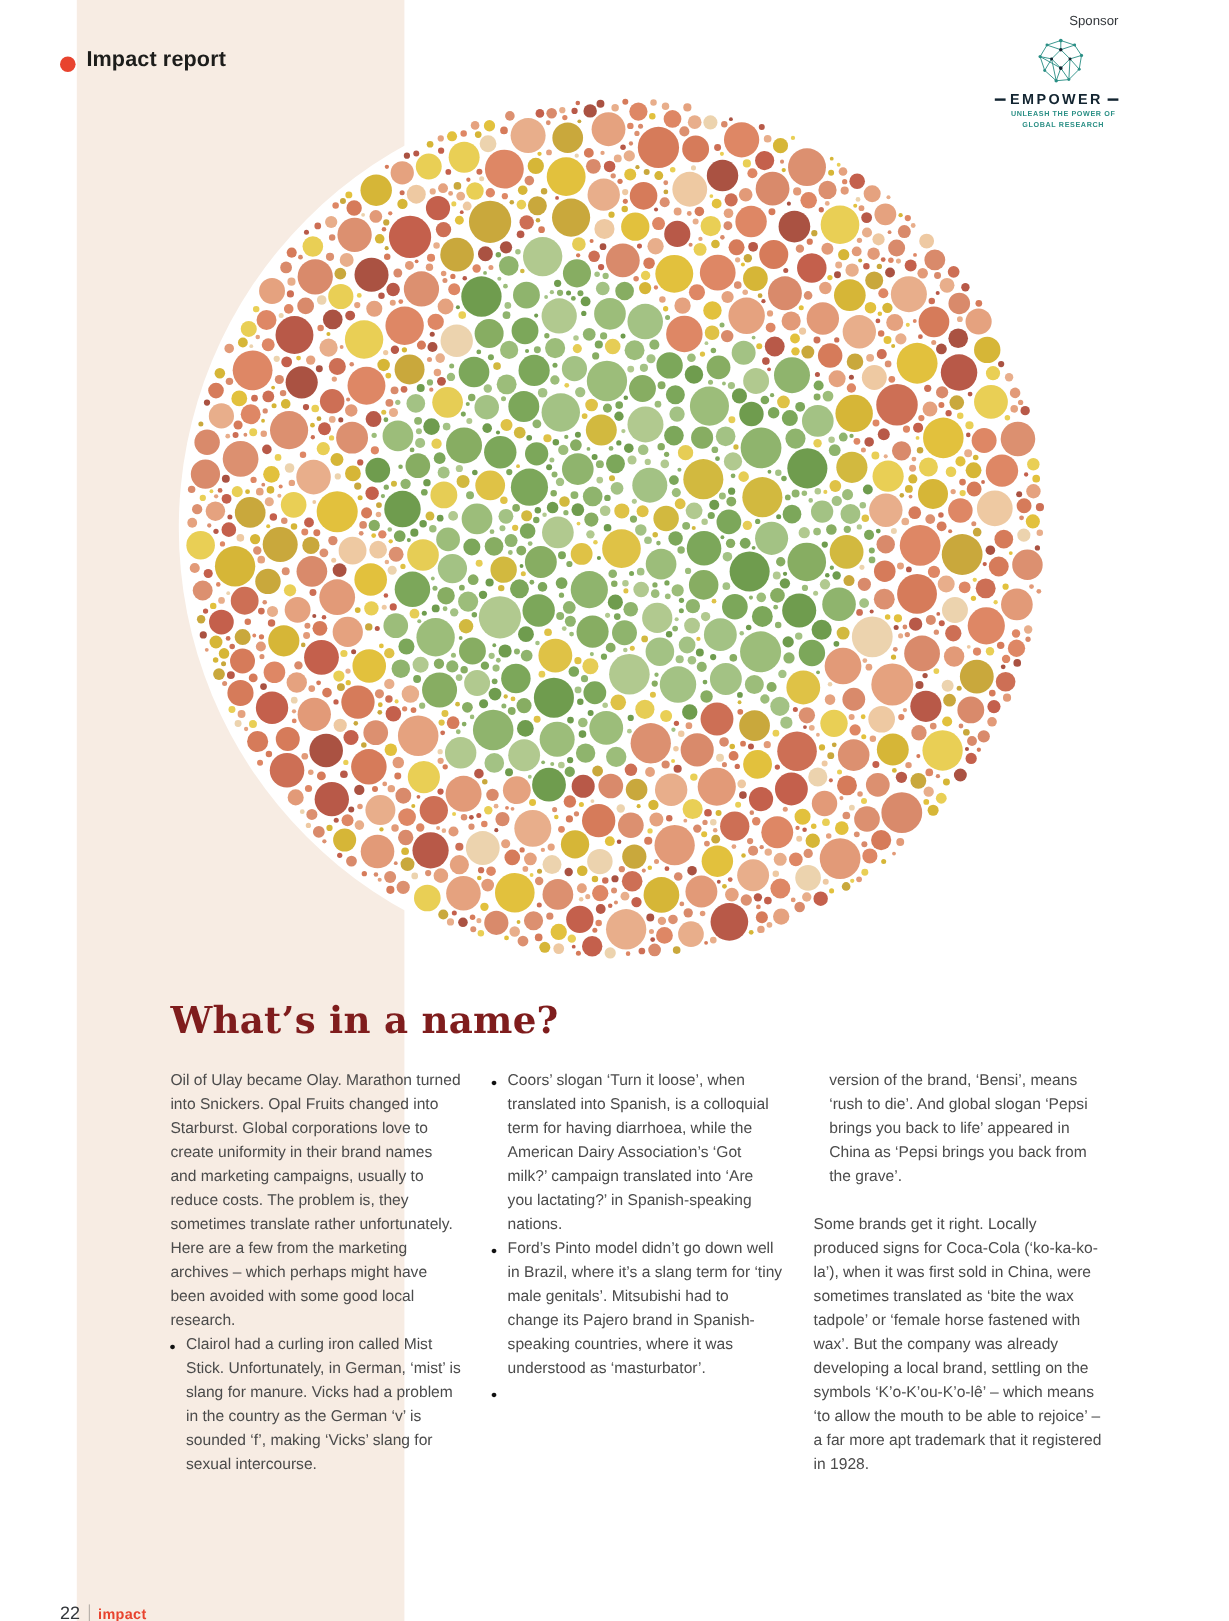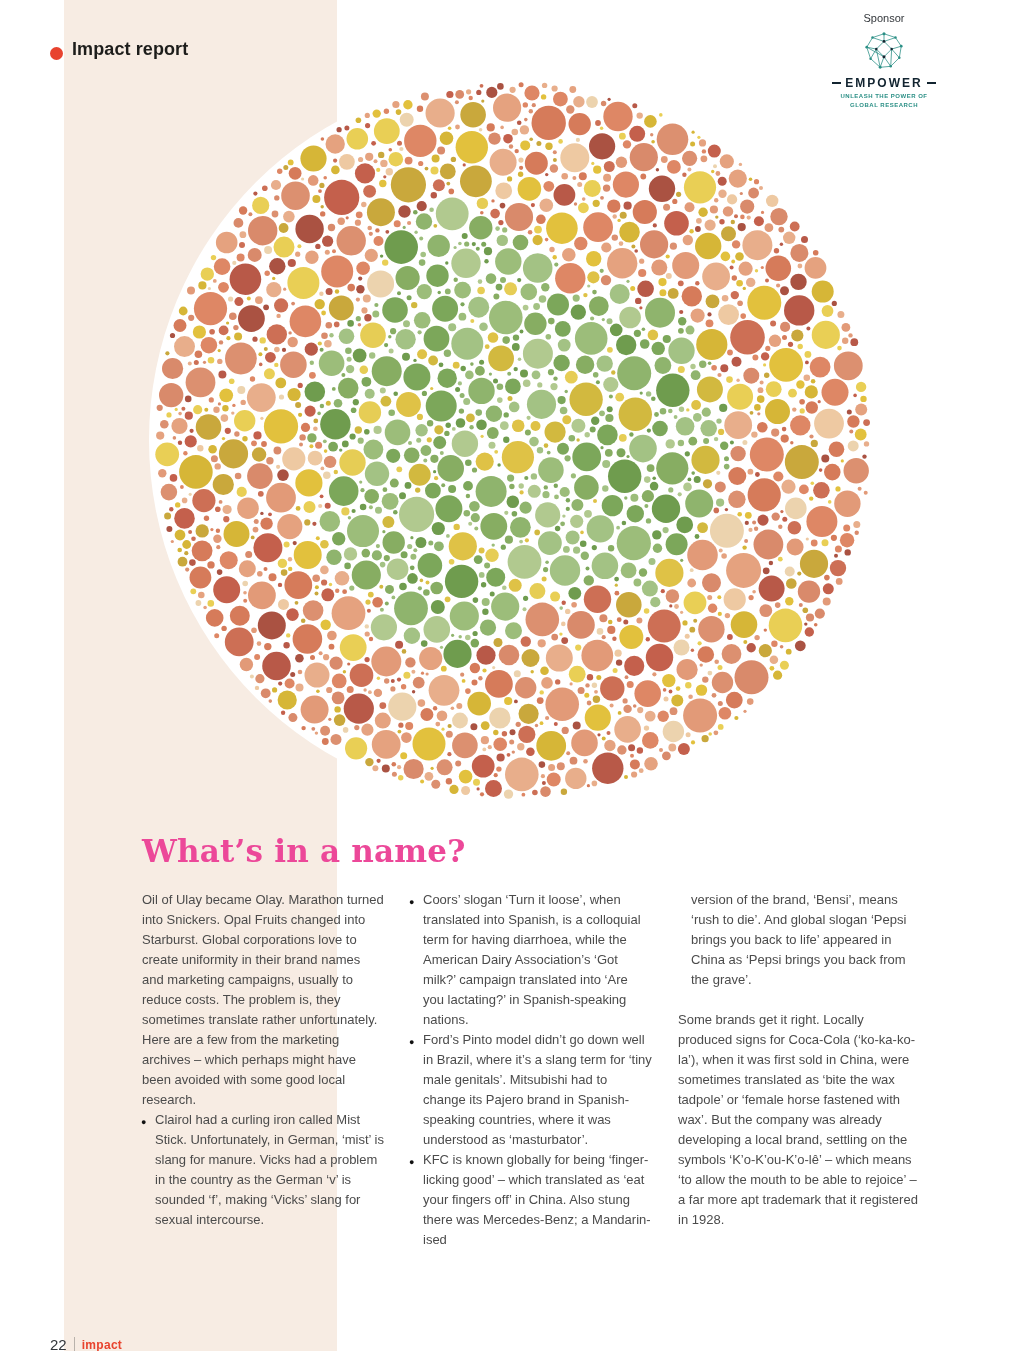--- a/index.html
+++ b/index.html
@@ -5,32 +5,32 @@
   html,body{margin:0;padding:0;background:#ffffff;}
   body{width:1024px;height:1351px;font-family:"Liberation Sans",sans-serif;}
   .page{position:relative;width:1024px;height:1351px;background:#ffffff;overflow:hidden;}
 
   .band{position:absolute;left:64px;top:0;width:273px;height:1351px;background:#f7ece3;}
 
   .report-header{position:absolute;left:50px;top:39px;display:flex;align-items:flex-end;gap:9px;z-index:3;}
   .report-dot{width:13px;height:13px;border-radius:50%;background:#e8432e;display:inline-block;}
   .report-title{font-size:18px;font-weight:700;color:#1d1d1b;letter-spacing:.1px;}
 
-  .sponsor{position:absolute;left:836px;top:12px;width:96px;text-align:center;z-index:3;display:flex;flex-direction:column;align-items:center;}
+  .sponsor{position:absolute;left:836px;top:12px;width:96px;text-align:center;z-index:3;display:flex;flex-direction:column;align-items:flex-end;}
   .sponsor-label{font-size:11px;color:#33373b;margin-bottom:4px;}
   .sponsor-icon{width:46px;height:46px;display:block;margin:0 auto 2px auto;}
   .wordmark-row{display:flex;align-items:center;gap:4px;justify-content:center;}
   .wm-line{display:inline-block;width:9px;height:2px;background:#122430;}
   .sponsor-brand{font-size:12px;font-weight:700;letter-spacing:2px;color:#122430;}
   .sponsor-tagline{font-size:6px;line-height:1.45;letter-spacing:.5px;color:#2a8f85;width:92px;margin-top:2px;font-weight:700;}
 
   .plate{position:absolute;left:148px;top:75px;width:730px;height:730px;z-index:2;}
 
   .article{position:absolute;left:142px;top:833px;width:778px;z-index:3;}
-  .headline{font-family:"DejaVu Serif","Liberation Serif",serif;font-weight:700;font-size:31px;color:#ec4899;margin:0 0 21px 0;letter-spacing:.2px;}
+  .headline{font-family:"DejaVu Serif","Liberation Serif",serif;font-weight:700;font-size:31px;color:#7f1d1d;margin:0 0 21px 0;letter-spacing:.2px;}
   .cols{display:flex;gap:26px;}
   .col{width:242px;}
   .para{margin:0;font-size:13px;line-height:20px;color:#4b4b4b;}
   .para.bullet{padding-left:13px;position:relative;}
   .para.bullet .marker{position:absolute;left:-1px;top:2px;font-size:9px;color:#111111;}
   .para.indent{padding-left:13px;}
   .para.gap{margin-top:20px;}
 
   .page-footer{position:absolute;left:50px;top:1336px;display:flex;align-items:center;gap:7px;z-index:3;}
   .page-number{font-size:15px;color:#33373b;}
@@ -1808,21 +1808,21 @@
   <section class="article">
     <h1 class="headline">What’s in a name?</h1>
     <div class="cols">
       <div class="col">
           <p class="para"><span>Oil of Ulay became Olay. Marathon turned into Snickers. Opal Fruits changed into Starburst. Global corporations love to create uniformity in their brand names and marketing campaigns, usually to reduce costs. The problem is, they sometimes translate rather unfortunately. Here are a few from the marketing archives – which perhaps might have been avoided with some good local research.</span></p>
           <p class="para bullet"><span class="marker">●</span><span>Clairol had a curling iron called Mist Stick. Unfortunately, in German, ‘mist’ is slang for manure. Vicks had a problem in the country as the German ‘v’ is sounded ‘f’, making ‘Vicks’ slang for sexual intercourse.</span></p>
         </div>
       <div class="col">
           <p class="para bullet"><span class="marker">●</span><span>Coors’ slogan ‘Turn it loose’, when translated into Spanish, is a colloquial term for having diarrhoea, while the American Dairy Association’s ‘Got milk?’ campaign translated into ‘Are you lactating?’ in Spanish-speaking nations.</span></p>
           <p class="para bullet"><span class="marker">●</span><span>Ford’s Pinto model didn’t go down well in Brazil, where it’s a slang term for ‘tiny male genitals’. Mitsubishi had to change its Pajero brand in Spanish-speaking countries, where it was understood as ‘masturbator’.</span></p>
-          <p class="para bullet"><span class="marker">●</span><span>KFC is known globally for being ‘finger-licking good’ – which translated as ‘eat your fingers off’ in China. Also stung there was Mercedes-Benz; a Mandarin-ised</span></p>
+          <p class="para bullet"><span class="marker">●</span></p>
         </div>
       <div class="col">
           <p class="para indent"><span>version of the brand, ‘Bensi’, means ‘rush to die’. And global slogan ‘Pepsi brings you back to life’ appeared in China as ‘Pepsi brings you back from the grave’.</span></p>
           <p class="para gap"><span>Some brands get it right. Locally produced signs for Coca-Cola (‘ko-ka-ko-la’), when it was first sold in China, were sometimes translated as ‘bite the wax tadpole’ or ‘female horse fastened with wax’. But the company was already developing a local brand, settling on the symbols ‘K’o-K’ou-K’o-lê’ – which means ‘to allow the mouth to be able to rejoice’ – a far more apt trademark that it registered in 1928.</span></p>
         </div>
     </div>
   </section>
 
   <footer class="page-footer">
     <span class="page-number">22</span>

